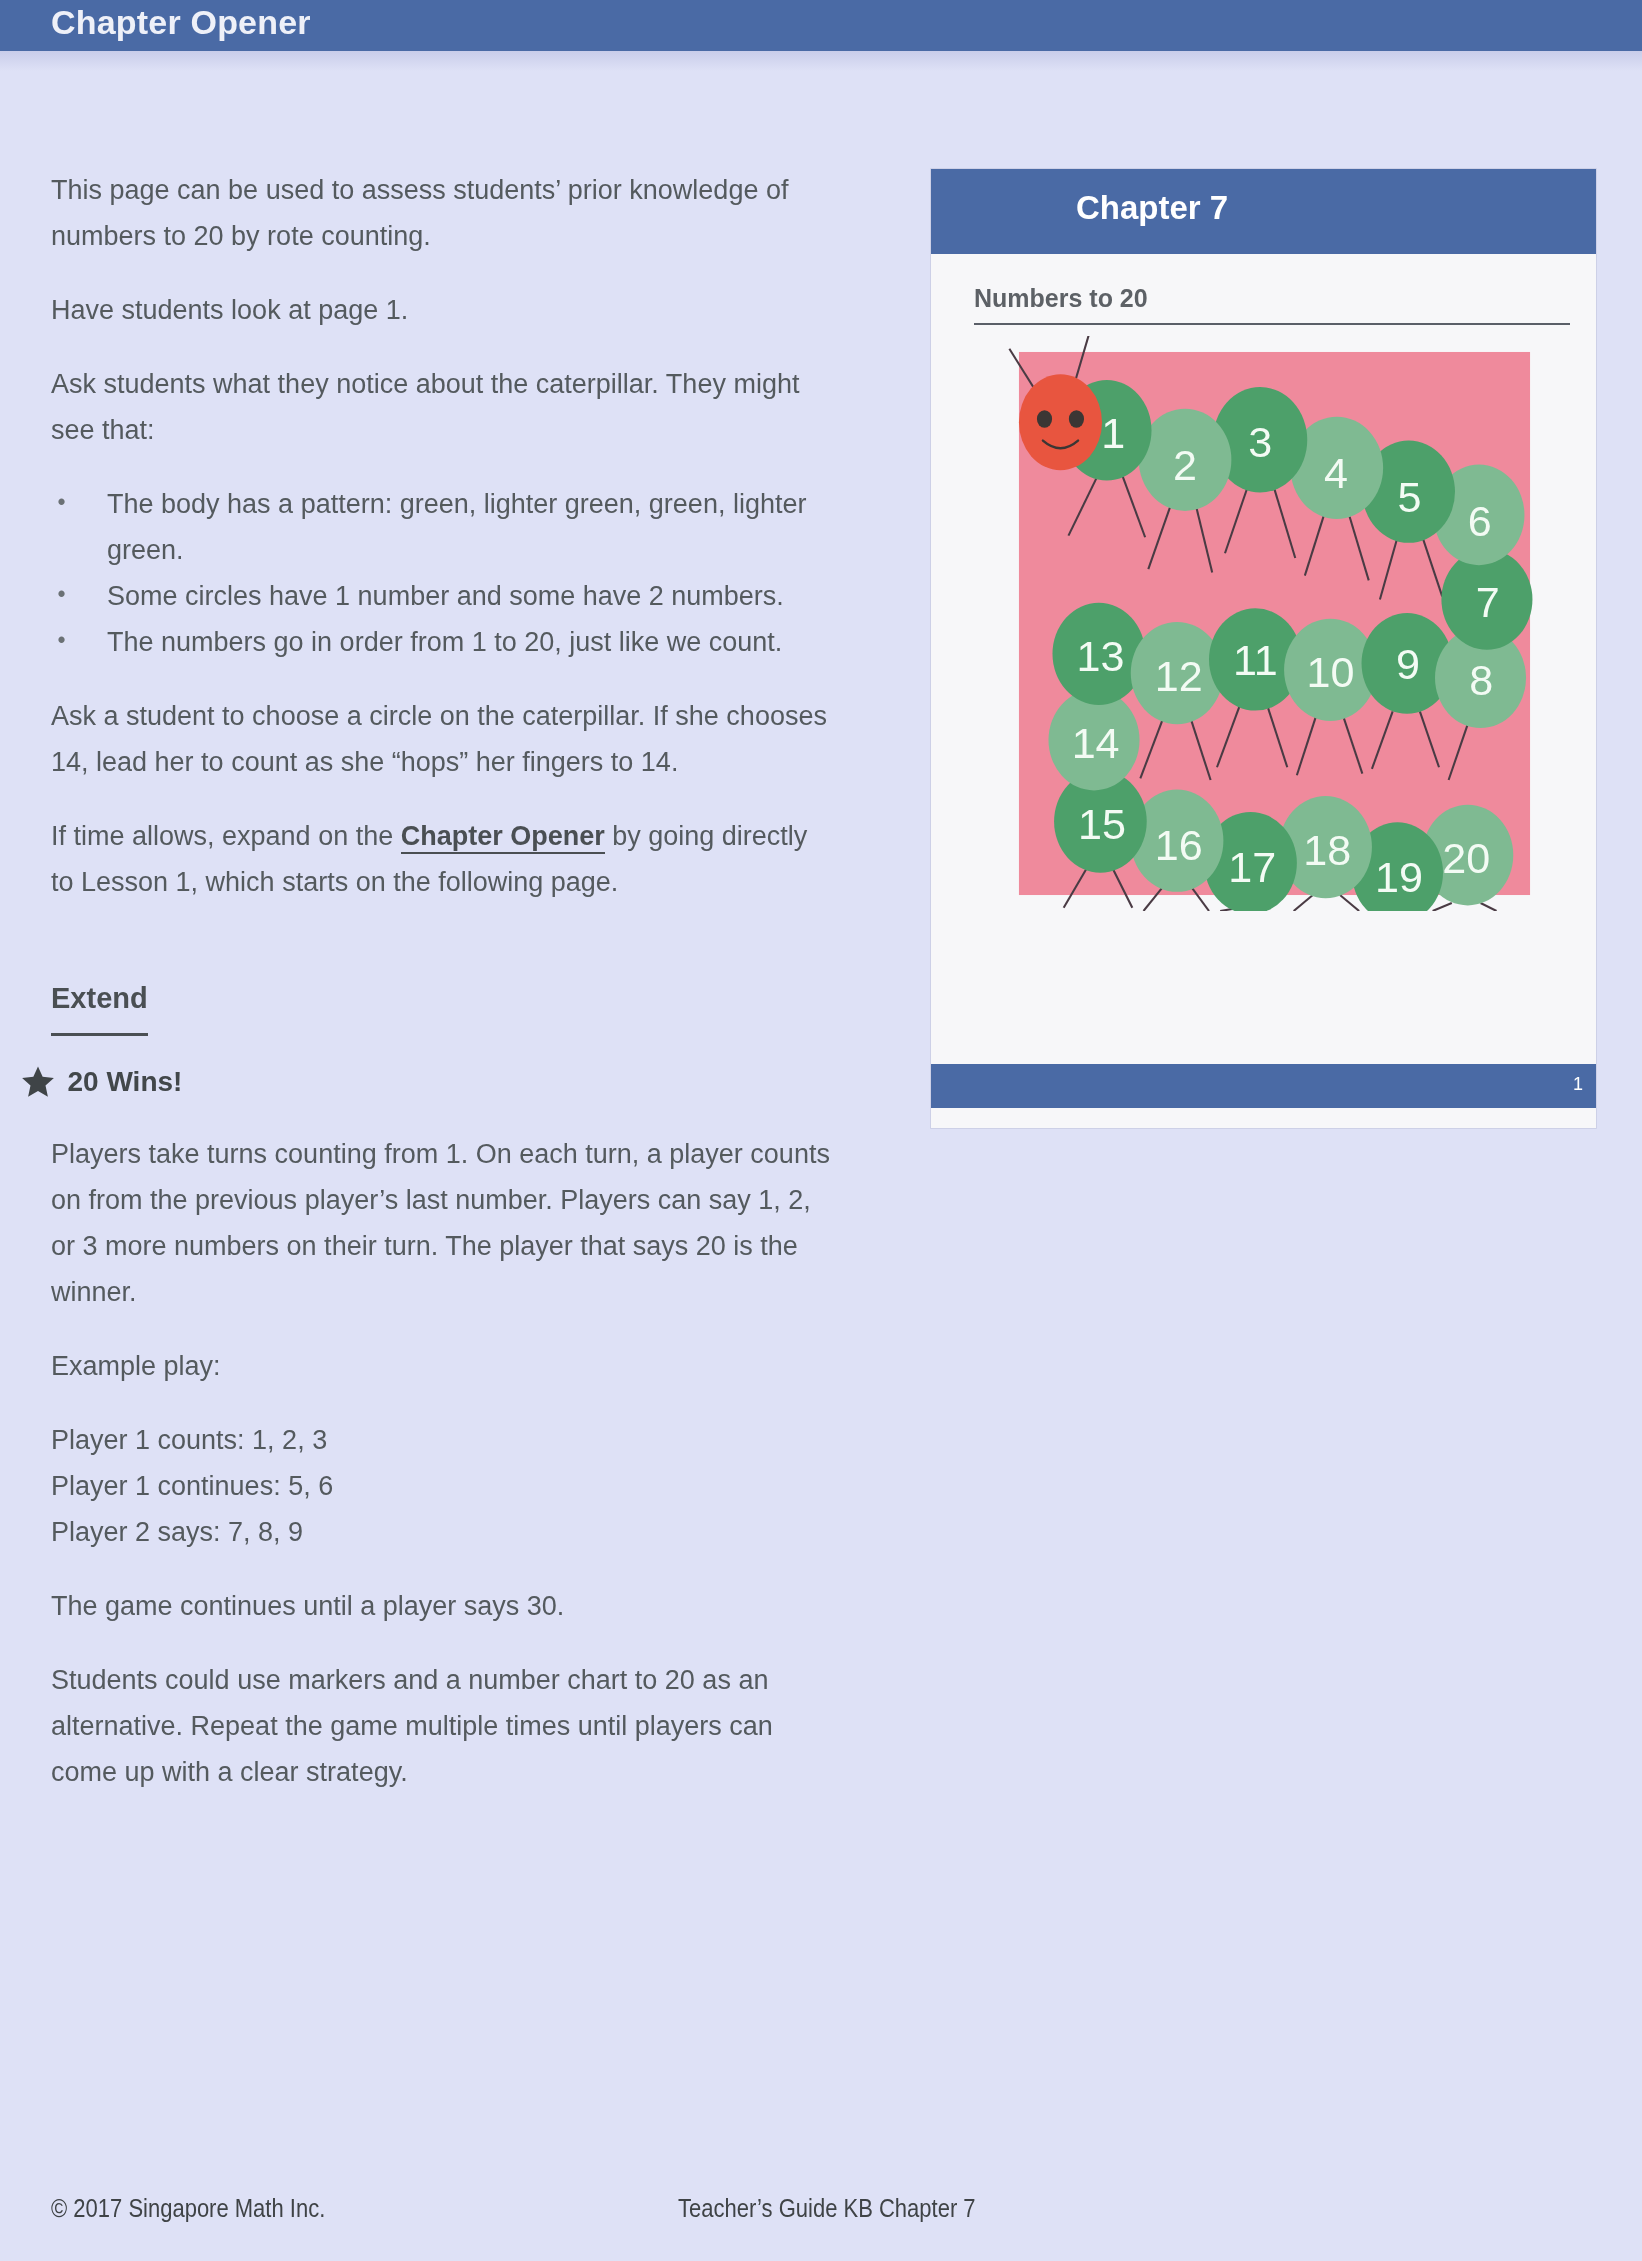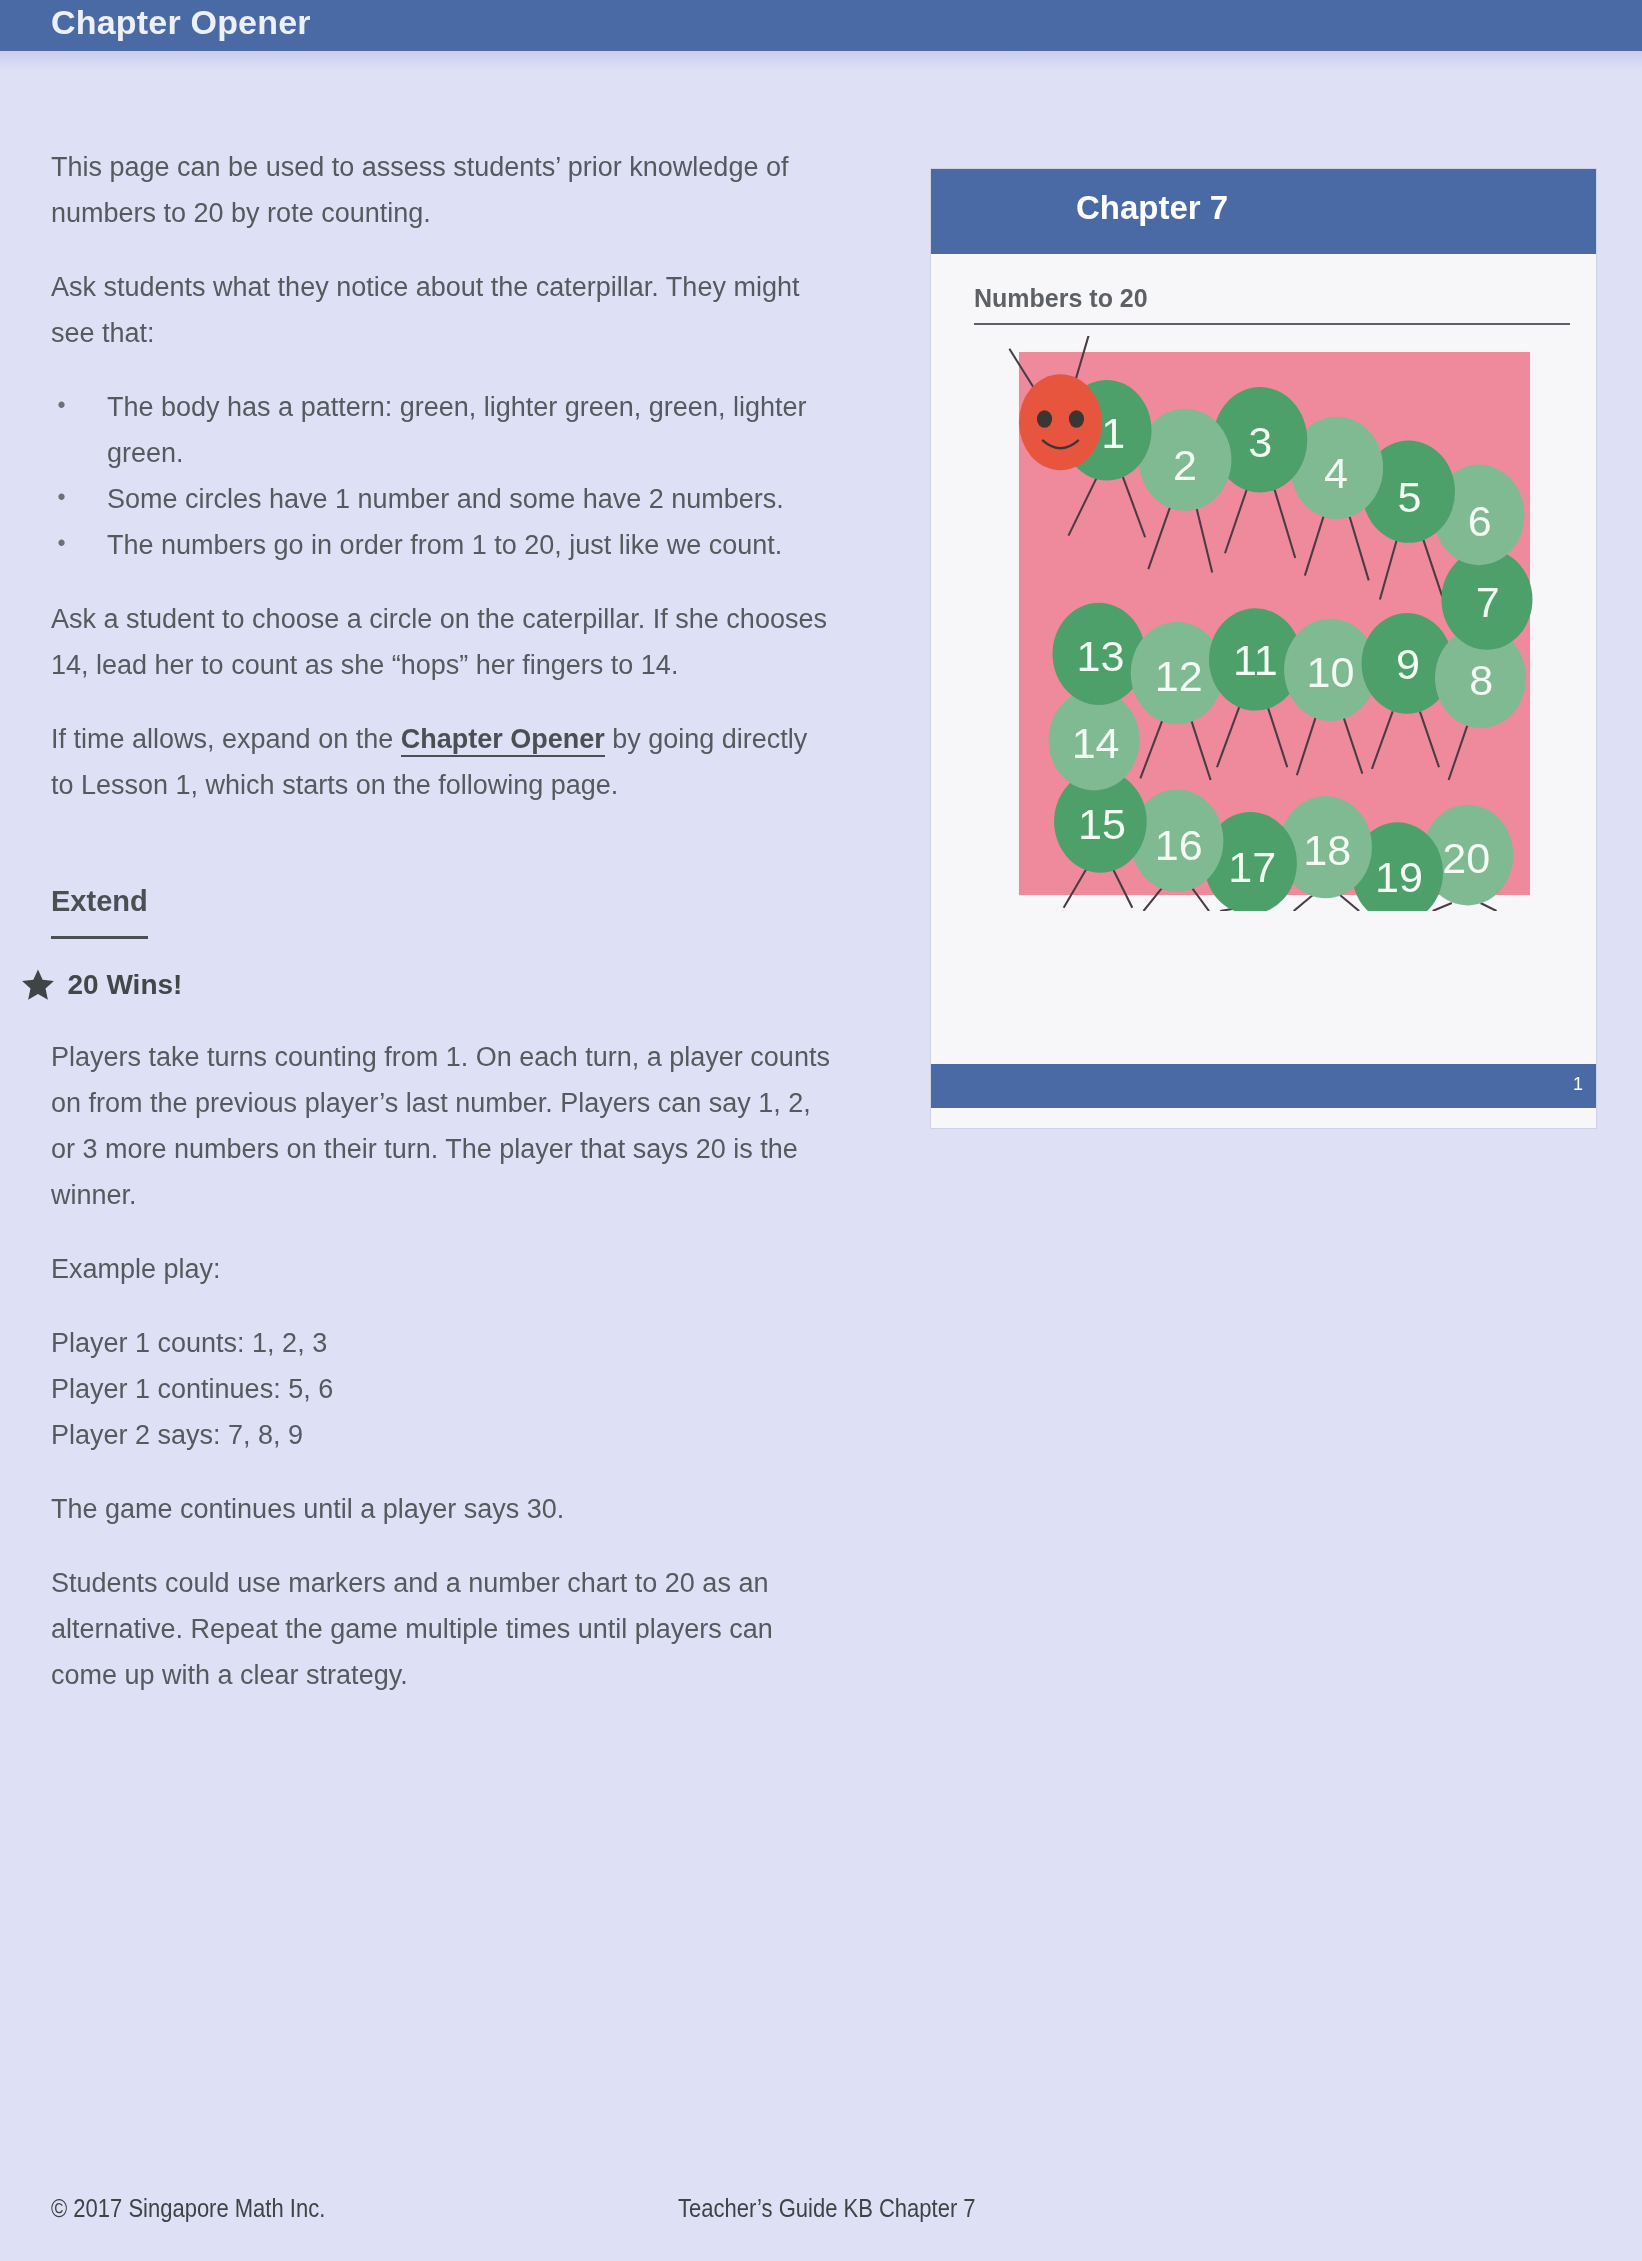--- a/index.html
+++ b/index.html
@@ -39,21 +39,21 @@
     position: absolute;
     left: 0; top: 51px;
     width: 1642px; height: 20px;
     background: linear-gradient(to bottom, #c9cdea, #dee1f6);
   }
 
   
   .teach-col {
     position: absolute;
     left: 51px;
-    top: 144px;
+    top: 167px;
     width: 780px;
     color: #545a5e;
   }
   .para {
     font-size: 27px;
     line-height: 46px;
     margin: 0 0 28px 0;
     color: #545a5e;
   }
   .para b {
@@ -223,20 +223,21 @@
 <div class="page">
 
   <div class="top-banner">
     <div class="top-banner-title">Chapter Opener</div>
   </div>
   <div class="banner-shade"></div>
 
   <div class="teach-col">
 
     <p class="para">This page can be used to assess students’ prior knowledge of numbers to 20 by rote counting.</p>
+    <p class="para">Have students look at page 1.</p>
     <p class="para">Ask students what they notice about the caterpillar. They might see that:</p>
 
     <ul class="notice-list">
       <li>The body has a pattern: green, lighter green, green, lighter green.</li>
       <li>Some circles have 1 number and some have 2 numbers.</li>
       <li>The numbers go in order from 1 to 20, just like we count.</li>
     </ul>
 
     <p class="para">Ask a student to choose a circle on the caterpillar. If she chooses 14, lead her to count as she “hops” her fingers to 14.</p>
 

